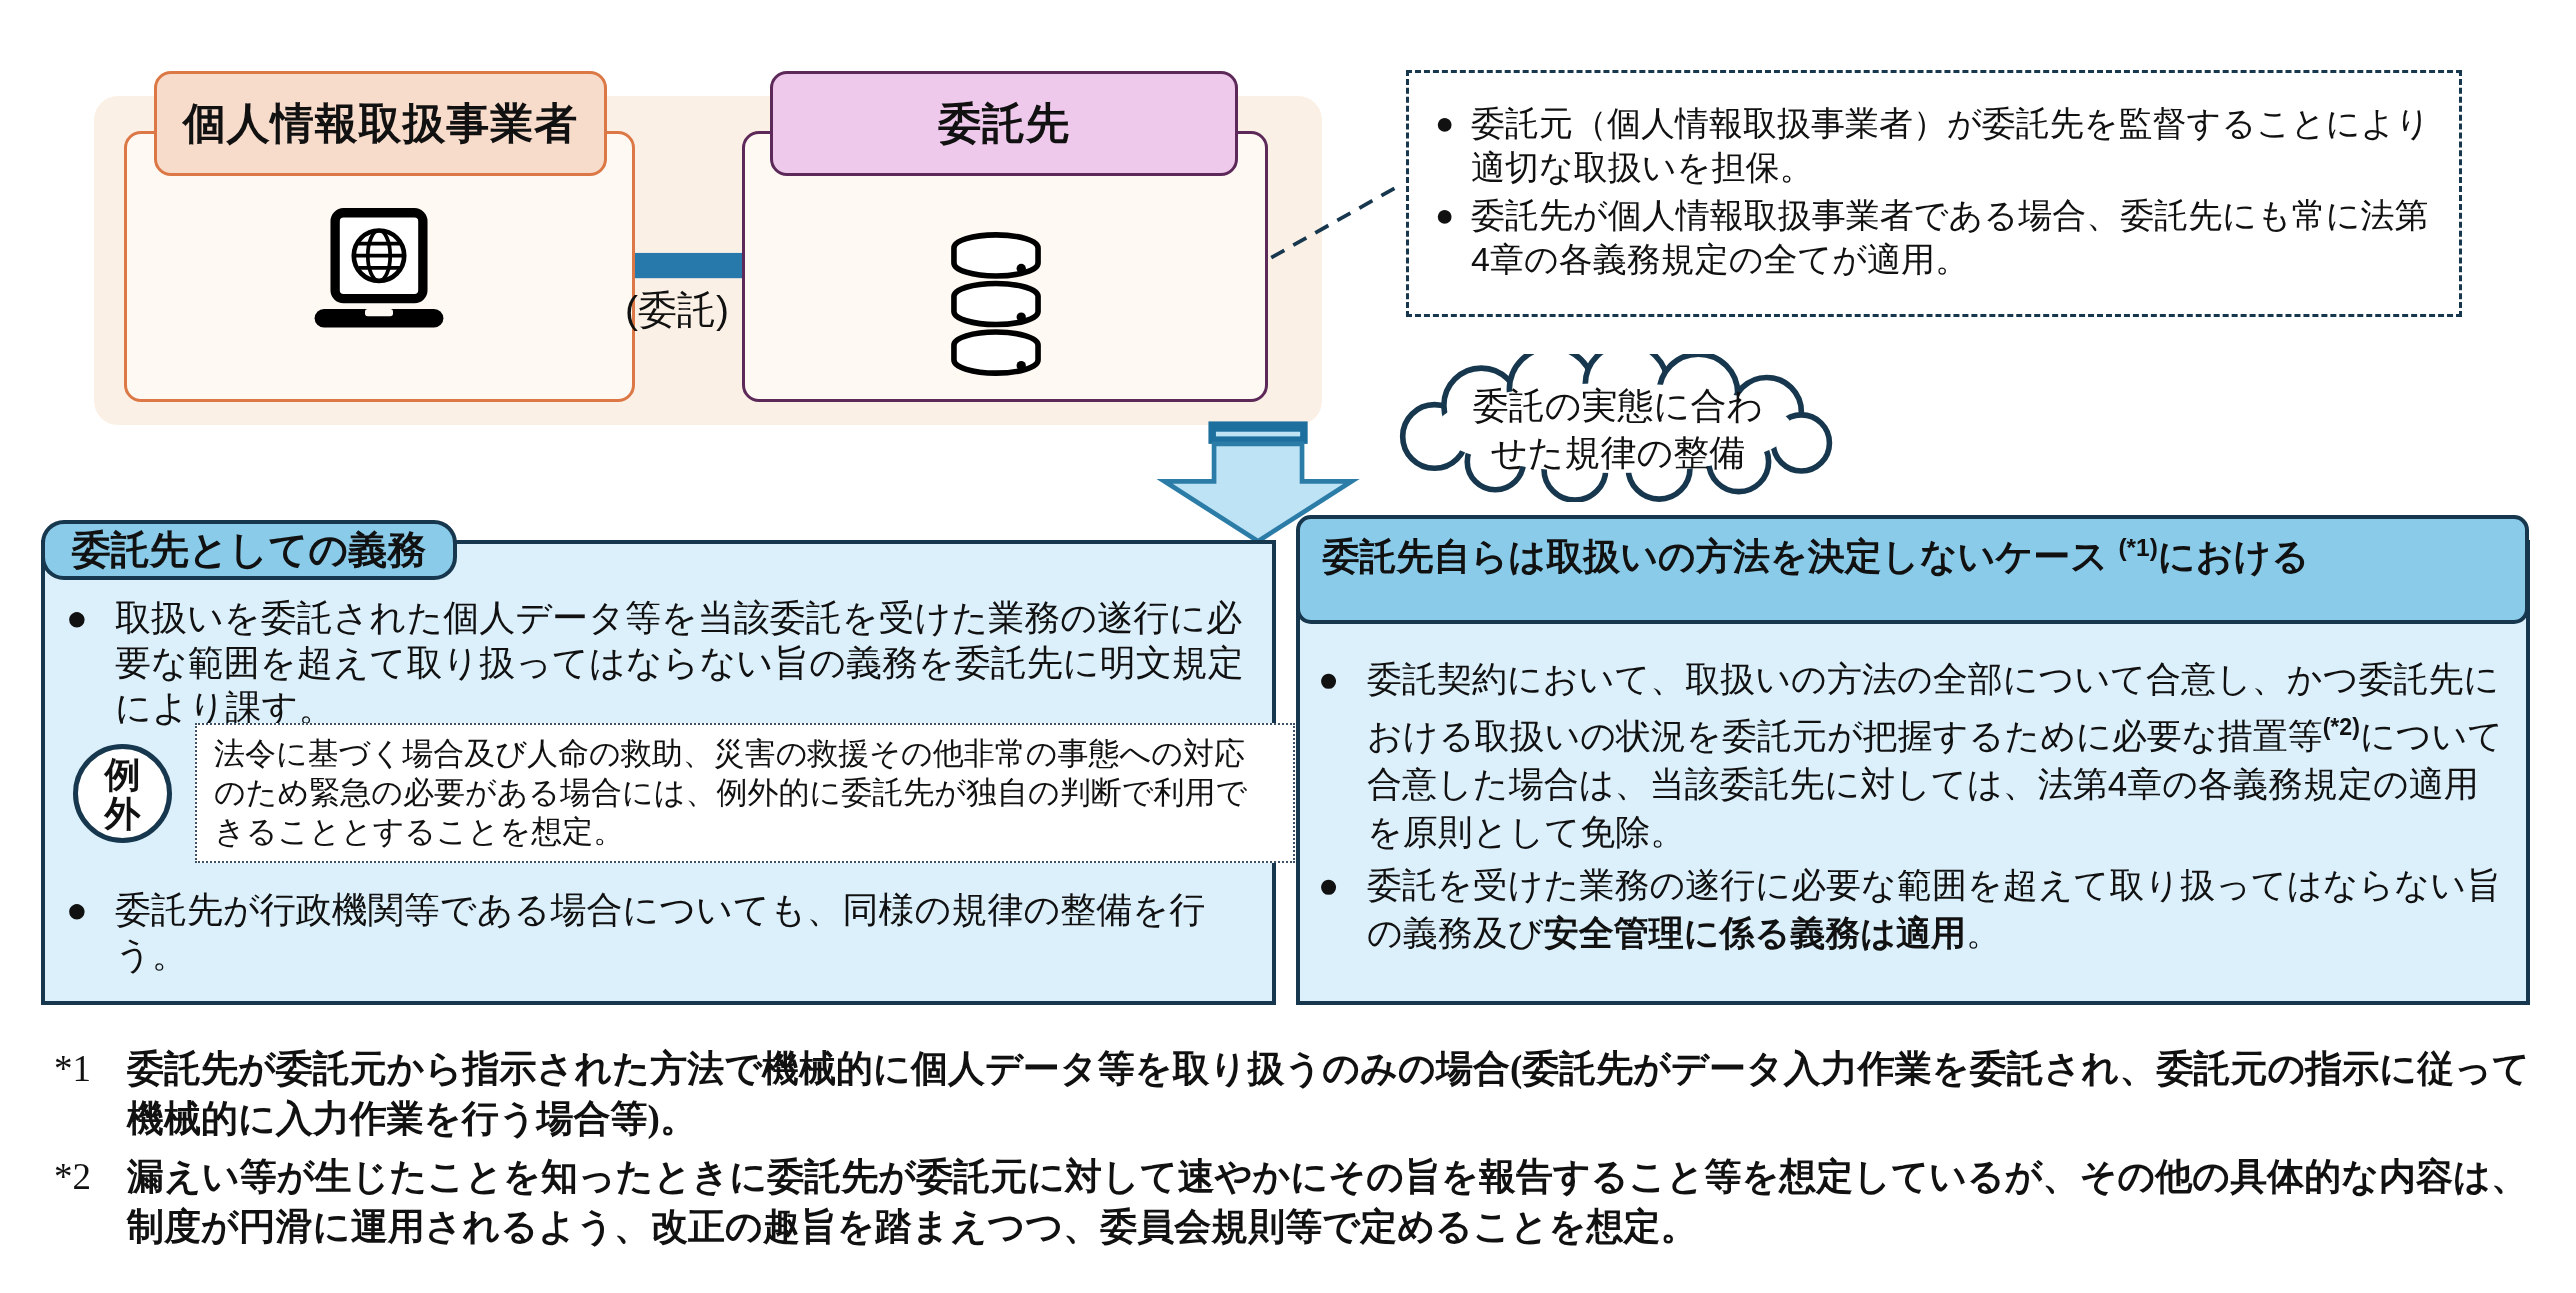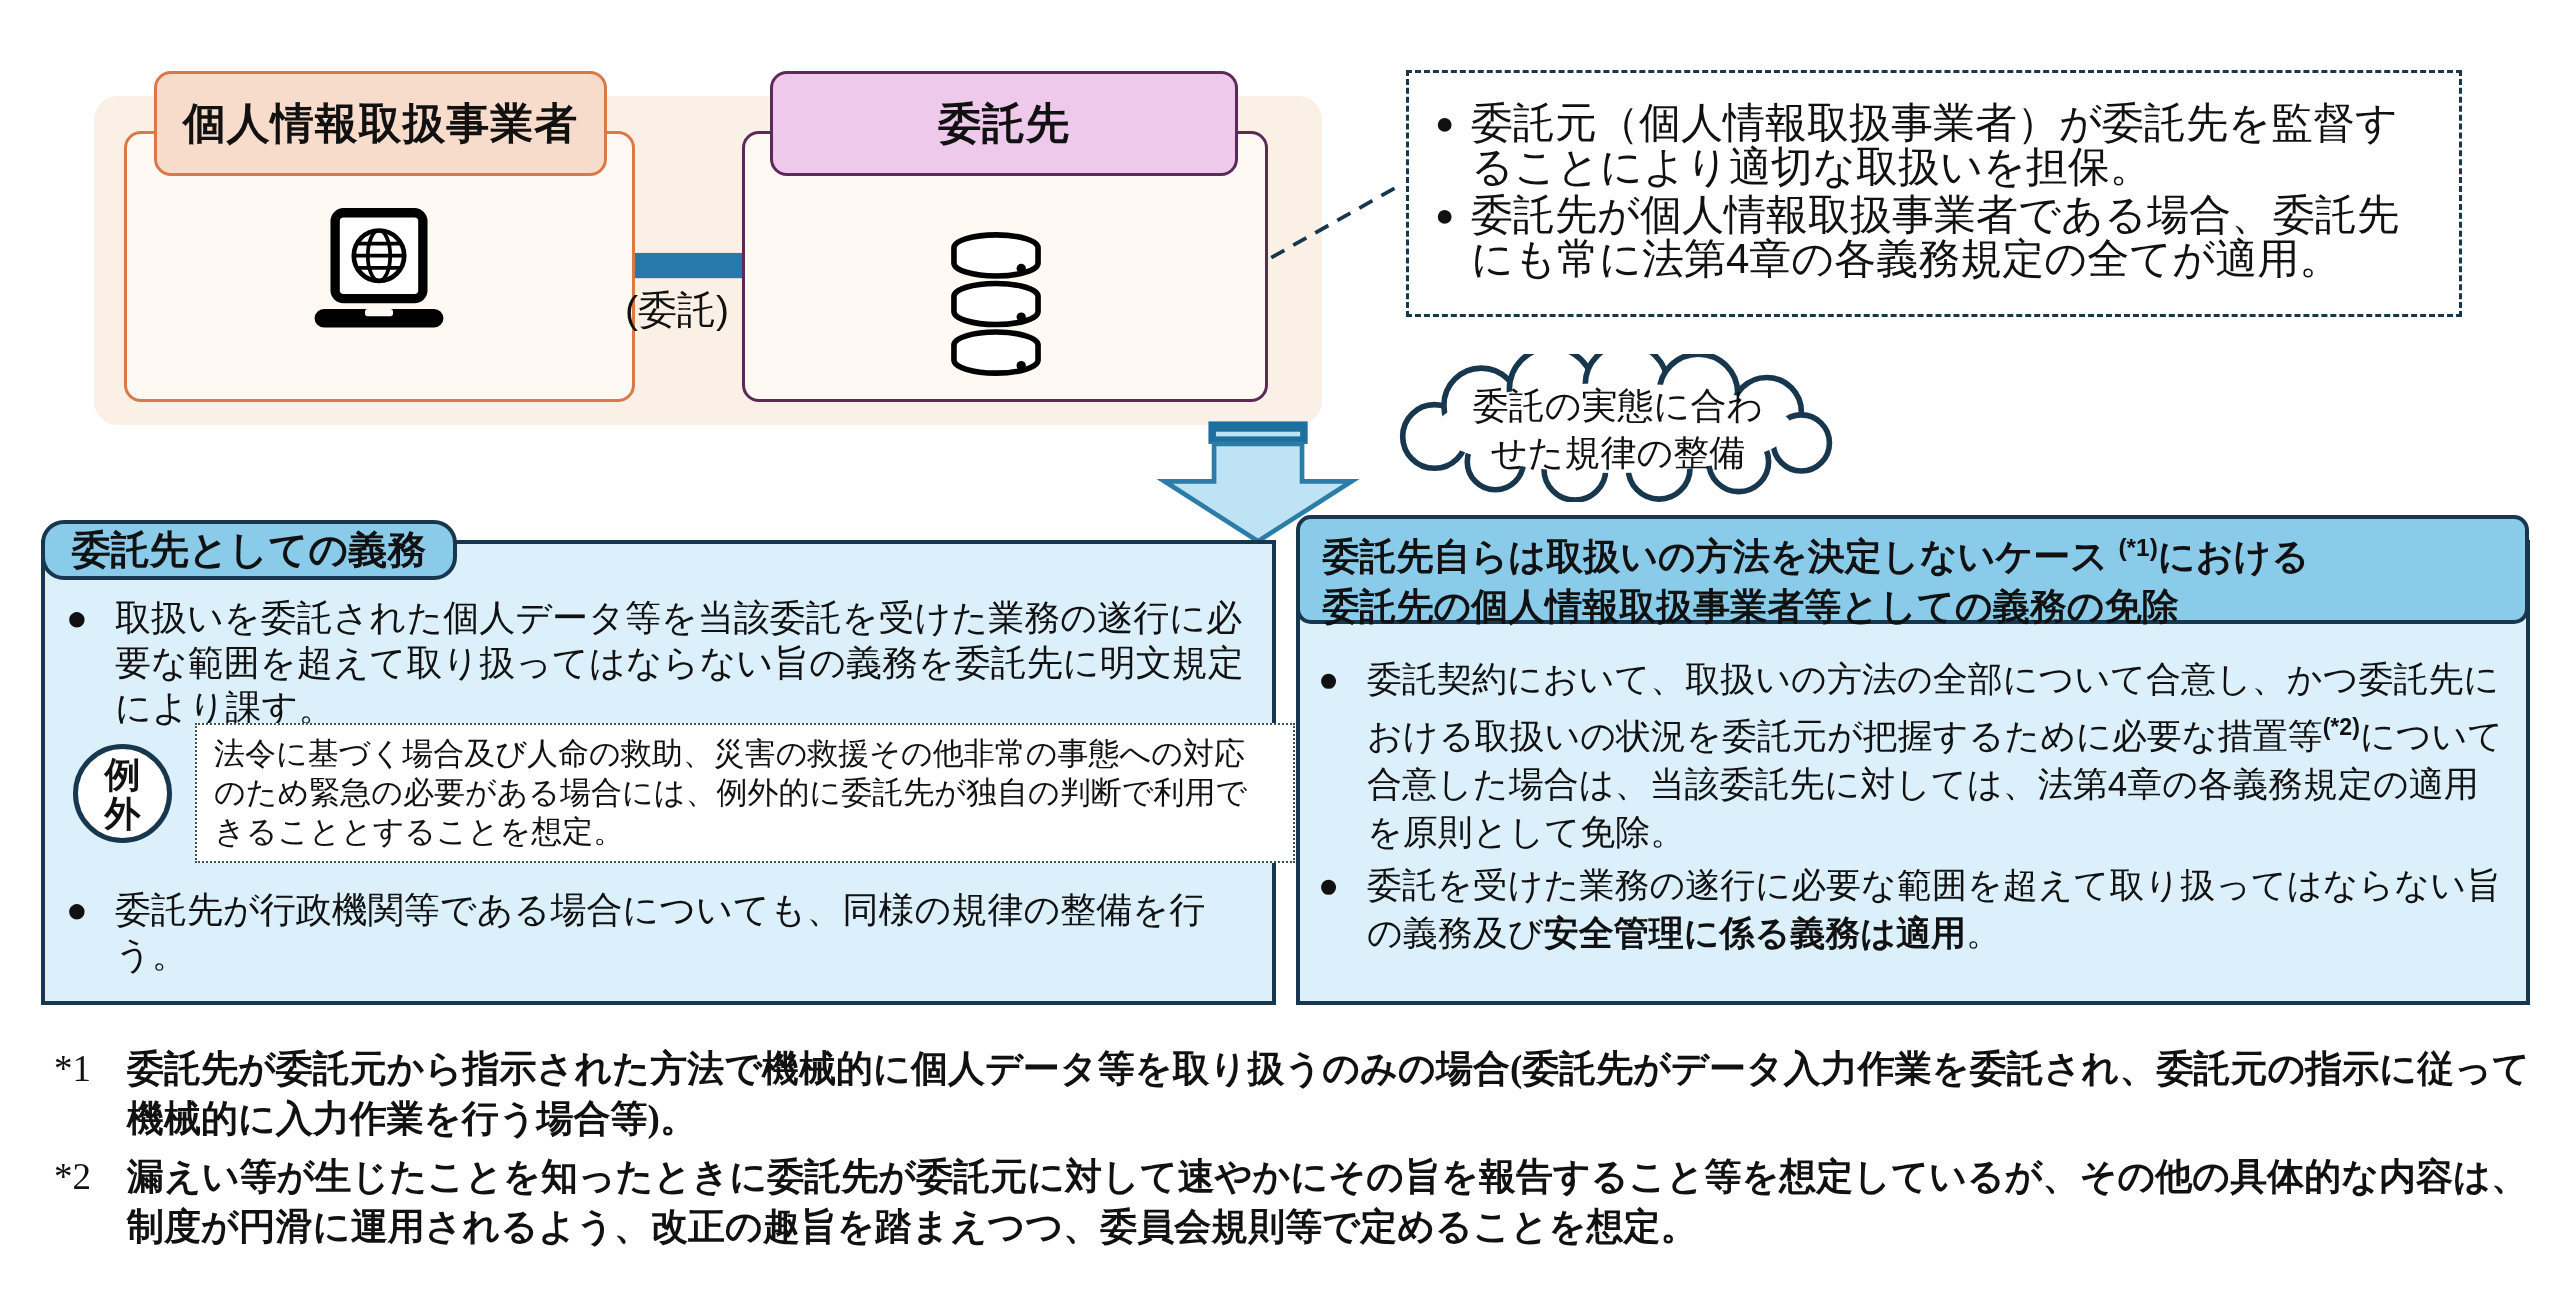--- a/index.html
+++ b/index.html
@@ -40,21 +40,21 @@
   }
   
   .note-box {
     position: absolute; left: 1406px; top: 70px; width: 1056px; height: 247px;
     border: 3.7px dashed #16374D; background: #ffffff; z-index: 2;
     padding: 28px 22.5px 19px 26px;
     display: flex; flex-direction: column; gap: 3.7px;
   }
   .note-row { display: flex; align-items: flex-start; }
   .note-marker { font-size: 32px; line-height: 44px; flex: 0 0 36px; color: #111; }
-  .note-text { font-size: 42px; line-height: 44px; color: #111; }
+  .note-text { font-size: 34px; line-height: 44px; color: #111; }
   
   .cloud-wrap { position: absolute; left: 1369px; top: 354px; width: 496px; height: 148px; z-index: 3; }
   .cloud-text {
     position: absolute; left: 1412px; top: 382px; width: 412px; z-index: 4;
     text-align: center; font-size: 36px; line-height: 47px; color: #111;
   }
   
   .decor { position: absolute; left: 0; top: 0; width: 2576px; height: 1294px; z-index: 1; pointer-events: none; }
   
   .panel {
@@ -218,21 +218,20 @@
   <div class="bullet-row lp-bullet2">
     <span class="bullet-glyph">●</span>
     <span>委託先が行政機関等である場合についても、同様の規律の整備を行う。</span>
   </div>
 
   <div class="panel right-panel"></div>
   <div class="panel-tab right-tab">
     <div>
       <span>委託先自らは取扱いの方法を決定しないケース </span><span class="sup">(*1)</span><span>における</span>
     </div>
-    <div>委託先の個人情報取扱事業者等としての義務の免除</div>
   </div>
   <div class="bullet-row rp-bullet1">
     <span class="bullet-glyph">●</span>
     <span><span>委託契約において、取扱いの方法の全部について合意し、かつ委託先における取扱いの状況を委託元が把握するために必要な措置等</span><span class="sup">(*2)</span><span>について合意した場合は、当該委託先に対しては、法第4章の各義務規定の適用を原則として免除。</span></span>
   </div>
   <div class="bullet-row rp-bullet2">
     <span class="bullet-glyph">●</span>
     <span><span>委託を受けた業務の遂行に必要な範囲を超えて取り扱ってはならない旨の義務及び</span><span class="rp-bold">安全管理に係る義務は適用</span><span>。</span></span>
   </div>
 

